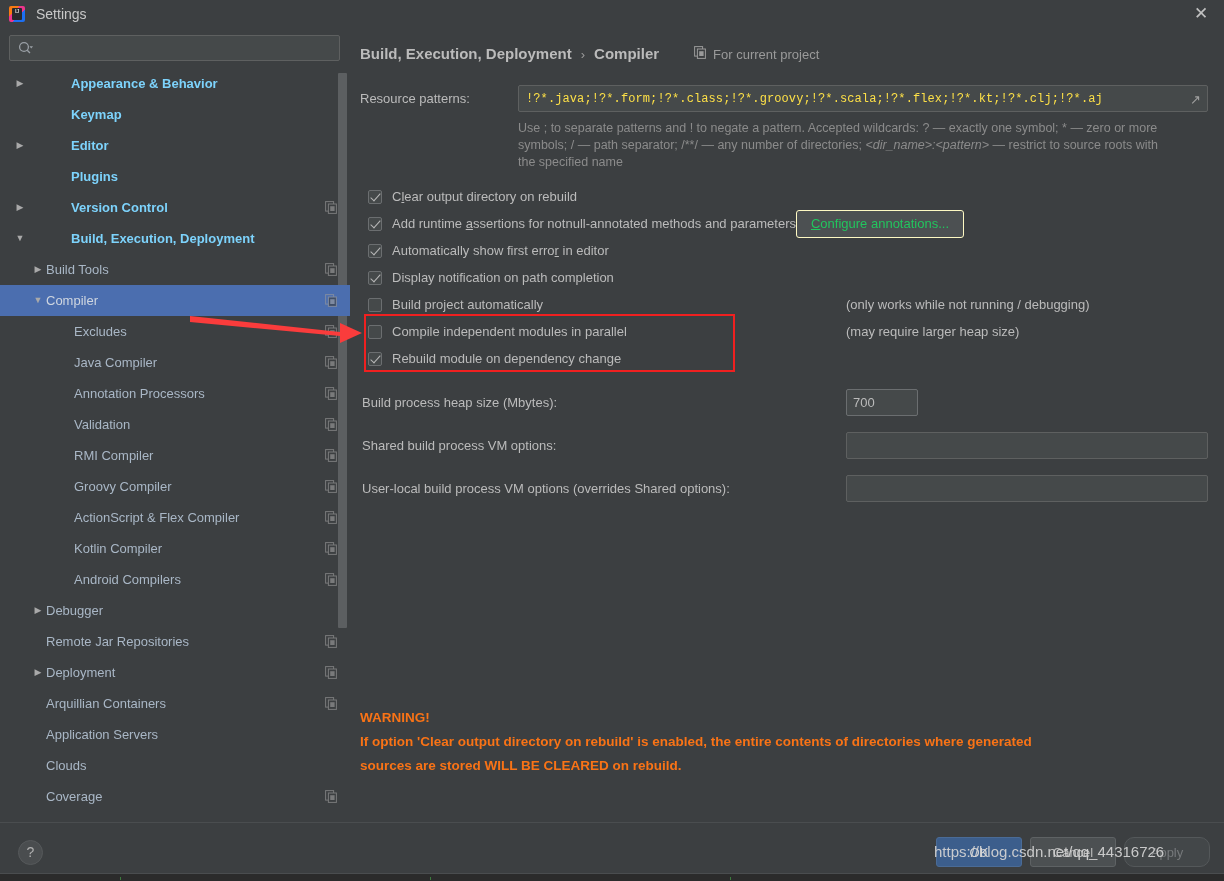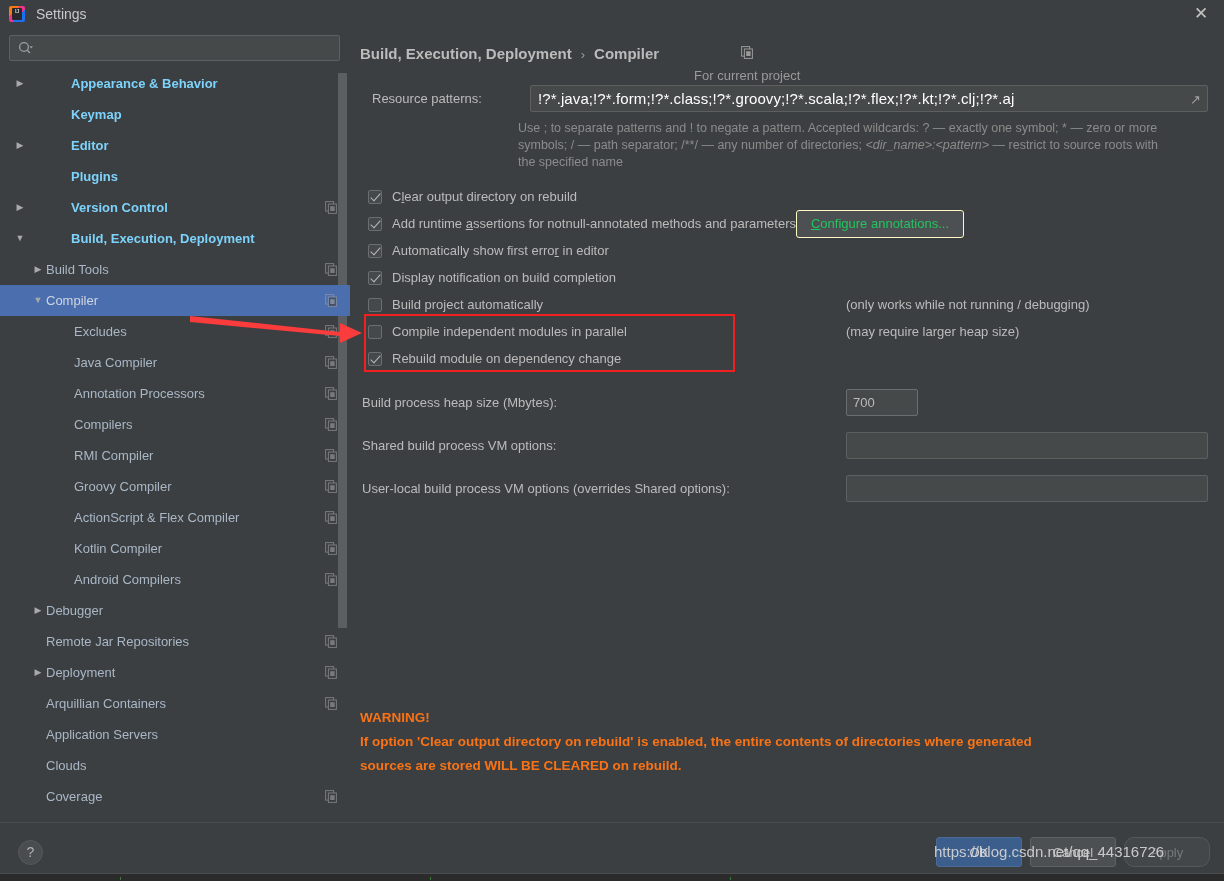--- a/index.html
+++ b/index.html
@@ -189,55 +189,54 @@
     color: #9a9a9a;
     font-size: 13px;
   }
   .for-project {
     margin-left: 35px;
     display: flex;
     align-items: center;
     gap: 6px;
     color: #9a9a9a;
     font-size: 13px;
-    flex-direction: column;
   }
 
   .row {
     display: flex;
     align-items: center;
     margin-bottom: 2px;
   }
   .field-label {
     color: #bbbbbb;
     font-size: 13px;
   }
 
   .res-row { margin-bottom: 8px; }
-  .res-label { width: 158px; flex: 0 0 158px; margin-left: 12px; }
+  .res-label { width: 158px; flex: 0 0 158px; }
   .res-input-wrap {
     position: relative;
     flex: 1;
     height: 27px;
     background: #45494a;
     border: 1px solid #5e6060;
     border-radius: 2px;
     display: flex;
     align-items: center;
     padding: 0 26px 0 7px;
     overflow: hidden;
   }
   .res-input {
     width: 100%;
     background: transparent;
     border: none;
     outline: none;
-    color: #ffffff;
-    font-family: Liberation Sans, sans-serif;
-    font-size: 15px;
+    color: #fde047;
+    font-family: Liberation Mono, monospace;
+    font-size: 12px;
     letter-spacing: 0.1px;
   }
   .expand-icon {
     position: absolute;
     right: 6px; top: 50%;
     transform: translateY(-50%);
     color: #a0a0a0;
     font-size: 13px;
     line-height: 1;
     cursor: pointer;
@@ -549,21 +548,21 @@
           <span class="arrow empty">▶</span>
           <span class="tree-label">Annotation Processors</span>
           <span class="copy-icon"><svg width="13" height="13" viewBox="0 0 13 13">
               <rect x="0.6" y="0.6" width="8" height="9.5" fill="none" stroke="#9a9a9a" stroke-width="1"></rect>
               <rect x="3.4" y="3" width="8" height="9.4" fill="#3c3f41" stroke="#9a9a9a" stroke-width="1"></rect>
               <rect x="5.2" y="5.2" width="4.4" height="4.8" fill="#9a9a9a"></rect>
             </svg></span>
         </div>
         <div class="tree-item lvl2">
           <span class="arrow empty">▶</span>
-          <span class="tree-label">Compilers</span>
+          <span class="tree-label">Validation</span>
           <span class="copy-icon"><svg width="13" height="13" viewBox="0 0 13 13">
               <rect x="0.6" y="0.6" width="8" height="9.5" fill="none" stroke="#9a9a9a" stroke-width="1"></rect>
               <rect x="3.4" y="3" width="8" height="9.4" fill="#3c3f41" stroke="#9a9a9a" stroke-width="1"></rect>
               <rect x="5.2" y="5.2" width="4.4" height="4.8" fill="#9a9a9a"></rect>
             </svg></span>
         </div>
         <div class="tree-item lvl2">
           <span class="arrow empty">▶</span>
           <span class="tree-label">RMI Compiler</span>
           <span class="copy-icon"><svg width="13" height="13" viewBox="0 0 13 13">
@@ -701,21 +700,21 @@
           <span class="cb checked"></span>
           <span class="cb-label">Add runtime <span class="mn">a</span>ssertions for notnull-annotated methods and parameters</span>
           <button class="btn-outline"><span class="mn">C</span>onfigure annotations...</button>
         </div>
         <div class="cb-row">
           <span class="cb checked"></span>
           <span class="cb-label">Automatically show first erro<span class="mn">r</span> in editor</span>
         </div>
         <div class="cb-row">
           <span class="cb checked"></span>
-          <span class="cb-label">Display notification on build completion</span>
+          <span class="cb-label">Display notification on path completion</span>
         </div>
         <div class="cb-row">
           <span class="cb"></span>
           <span class="cb-label">Build project automatically</span>
           <span class="cb-note">(only works while not running / debugging)</span>
         </div>
         <div class="cb-row">
           <span class="cb"></span>
           <span class="cb-label">Compile independent modules in parallel</span>
           <span class="cb-note">(may require larger heap size)</span>

